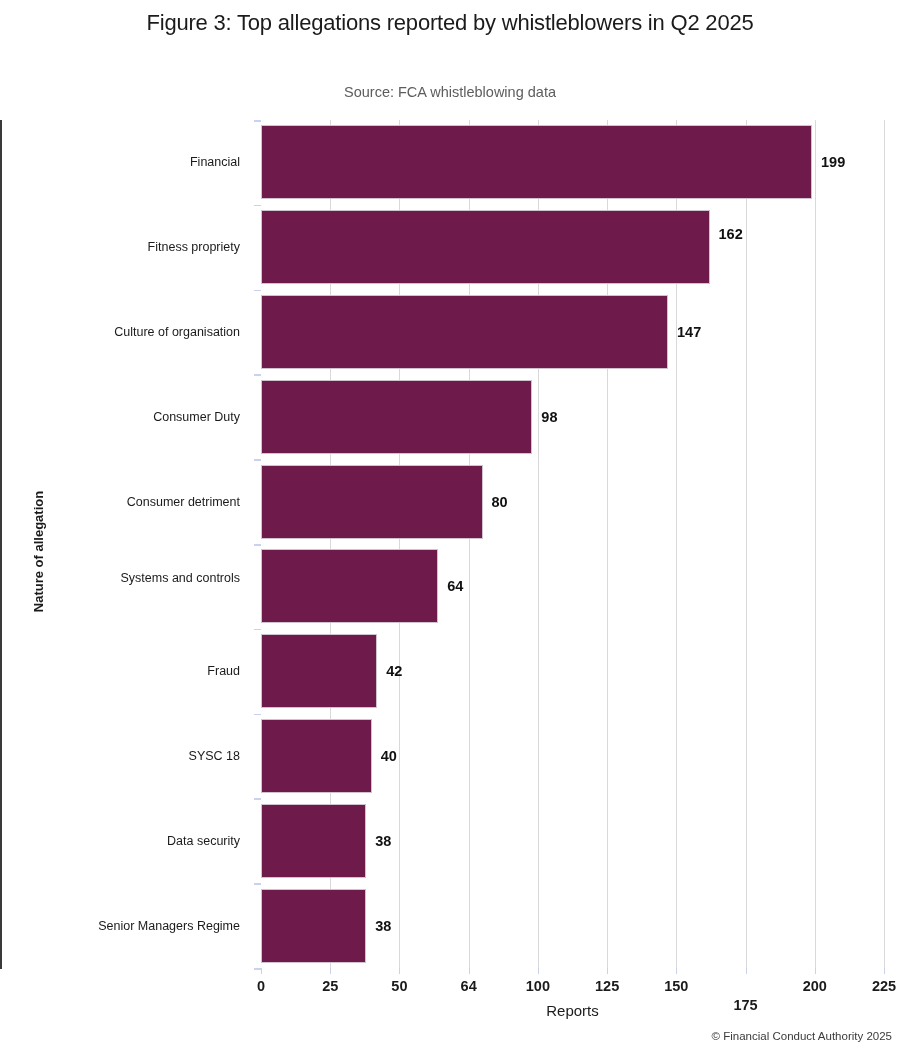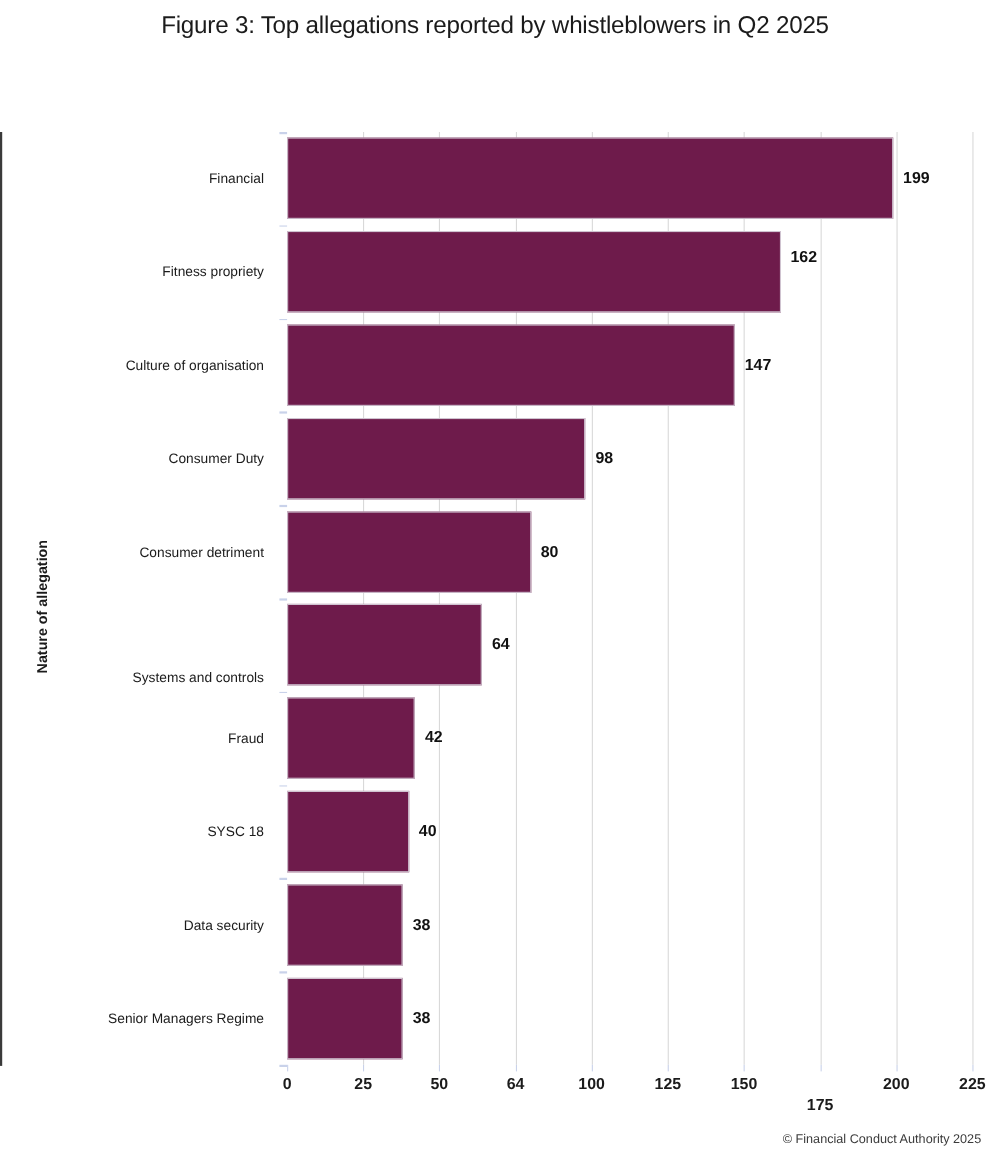--- a/index.html
+++ b/index.html
@@ -173,31 +173,33 @@
     white-space: nowrap;
   }
 </style>
 </head>
 <body>
 
 <div id="figure">
 
   <div id="chart-title">Figure 3: Top allegations reported by whistleblowers in Q2 2025</div>
 
+  <div id="chart-subtitle">Source: FCA whistleblowing data</div>
 
   <div id="yaxis-title">Nature of allegation</div>
 
+  <div id="xaxis-title">Reports</div>
 
   <div id="cat-labels">
       <div class="cat-label" style="top: 162.4px;">Financial</div>
       <div class="cat-label" style="top: 247.2px;">Fitness propriety</div>
       <div class="cat-label" style="top: 332px;">Culture of organisation</div>
       <div class="cat-label" style="top: 416.8px;">Consumer Duty</div>
       <div class="cat-label" style="top: 501.6px;">Consumer detriment</div>
-      <div class="cat-label" style="top: 616px; margin-left: 44px;">Systems and controls</div>
+      <div class="cat-label" style="top: 578px; margin-left: 44px;">Systems and controls</div>
       <div class="cat-label" style="top: 671.2px;">Fraud</div>
       <div class="cat-label" style="top: 756px;">SYSC 18</div>
       <div class="cat-label" style="top: 840.8px;">Data security</div>
       <div class="cat-label" style="top: 925.6px;">Senior Managers Regime</div>
     </div>
 
   <div id="yaxis-spine"></div>
 
   <div id="plot-area">
     <div id="gridlines">

